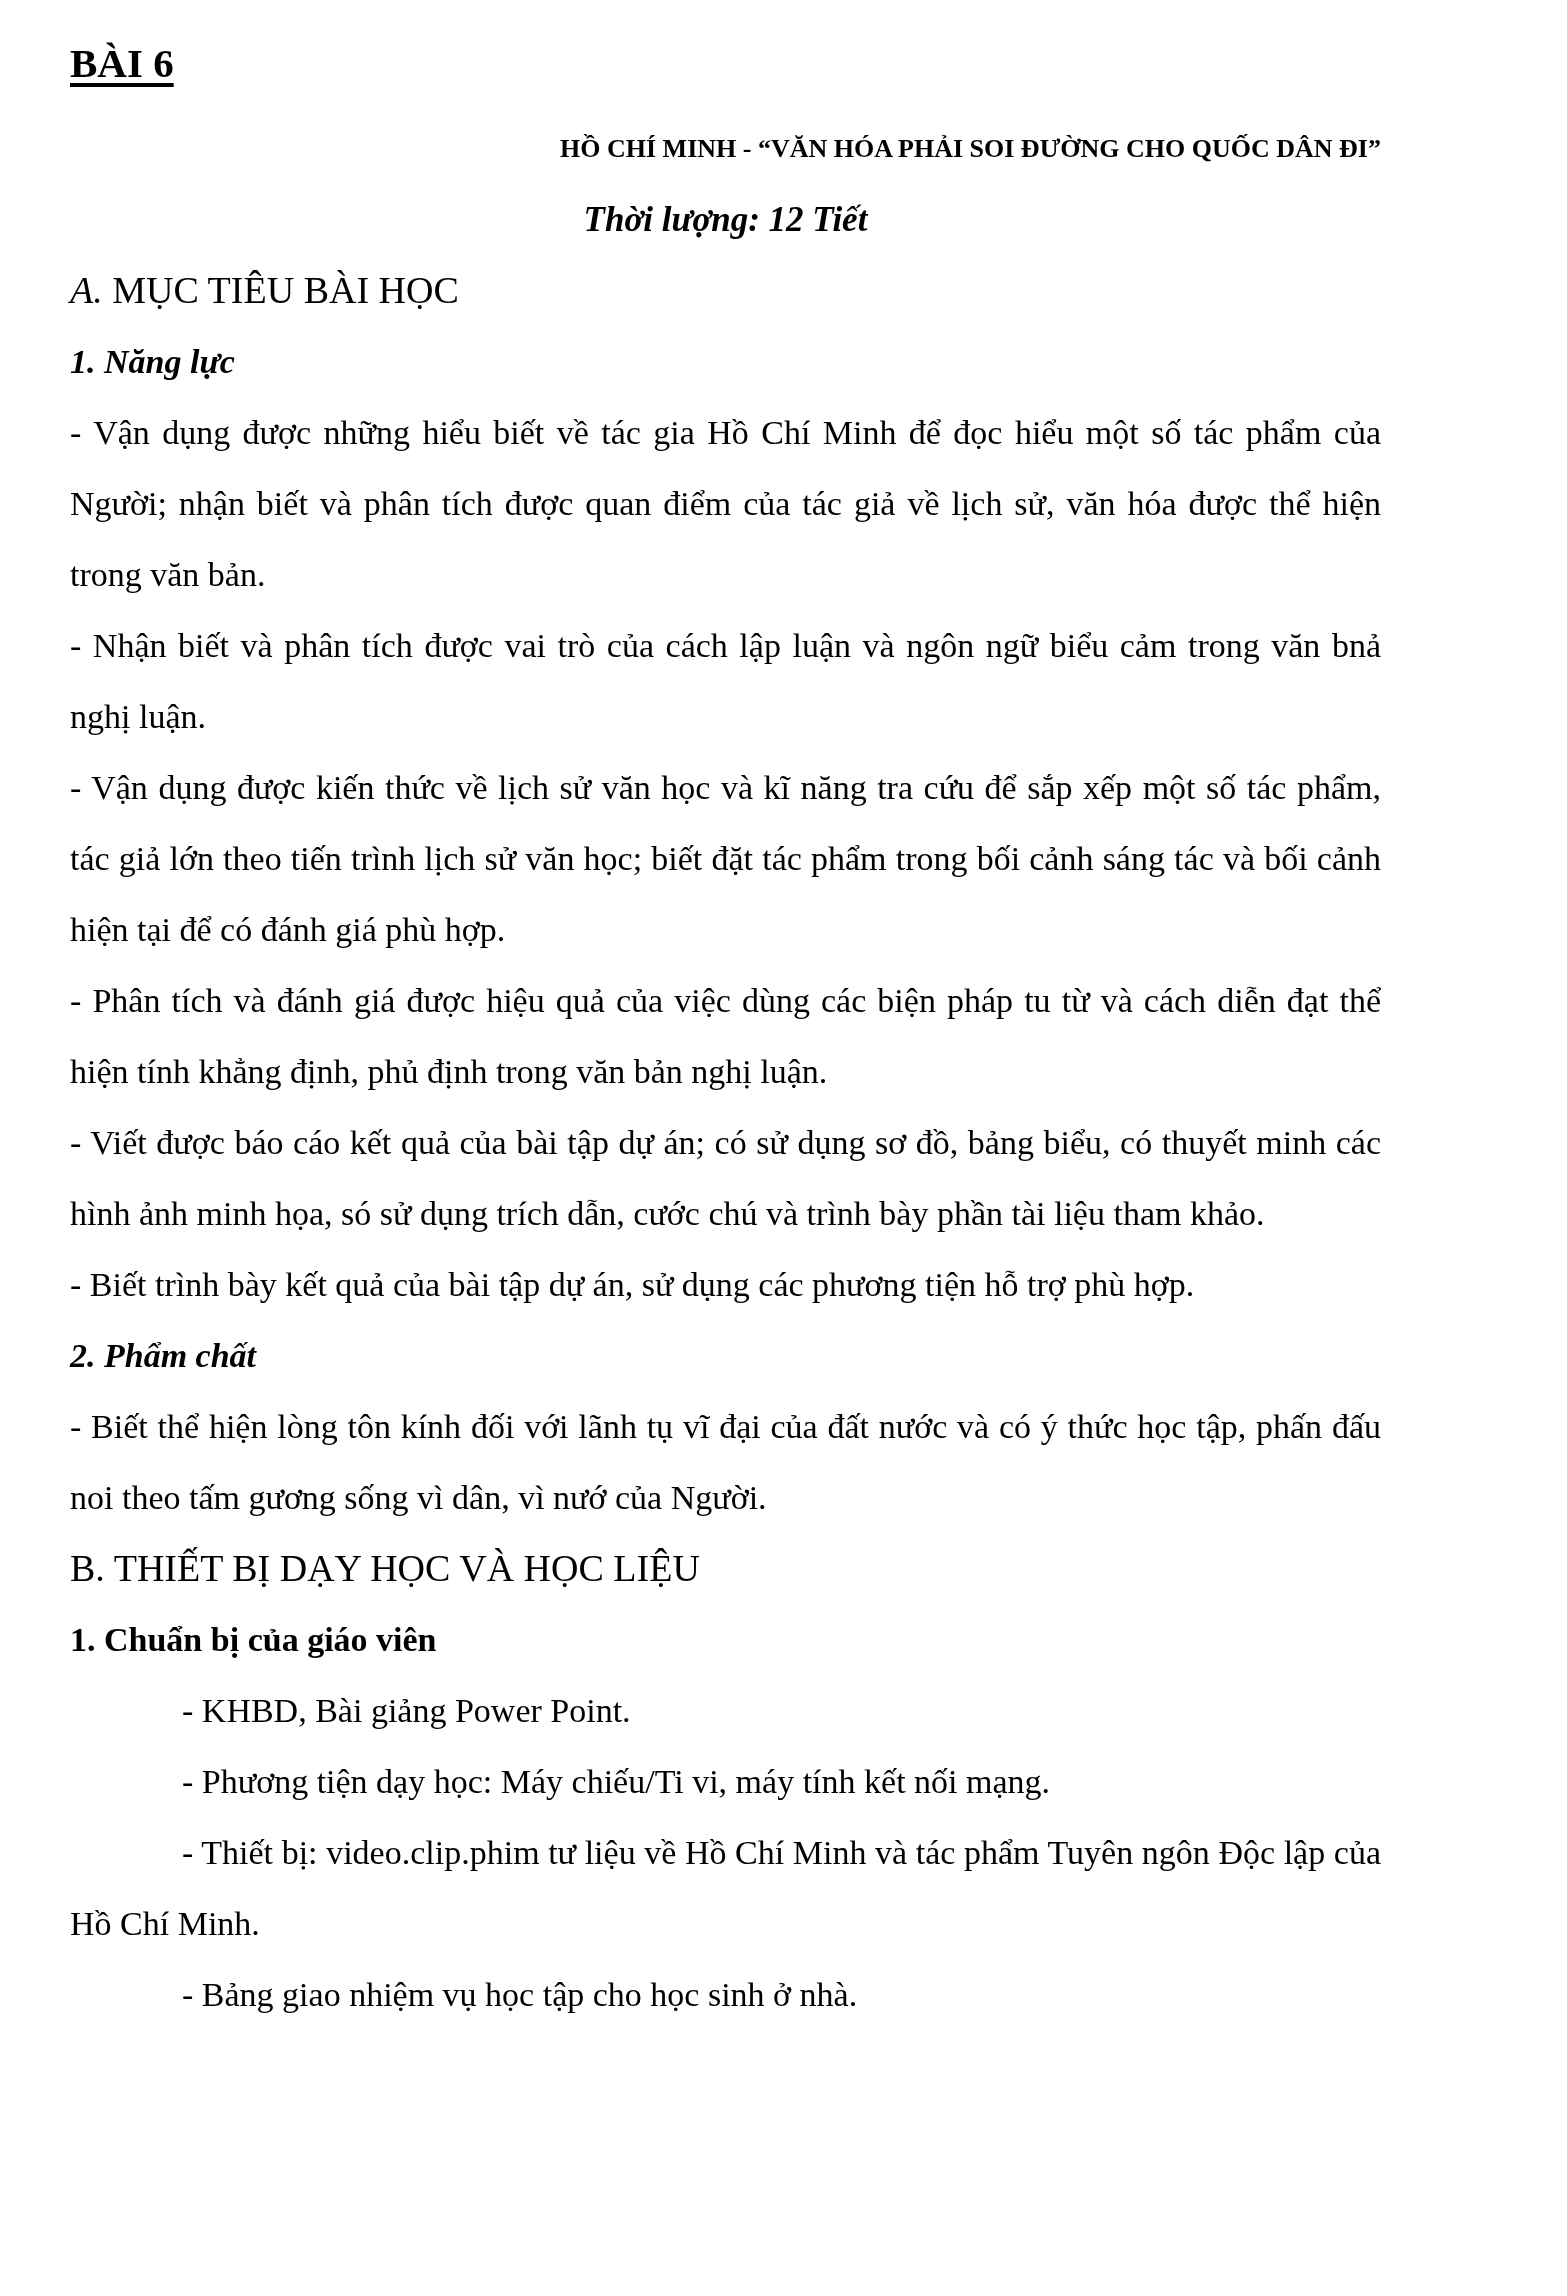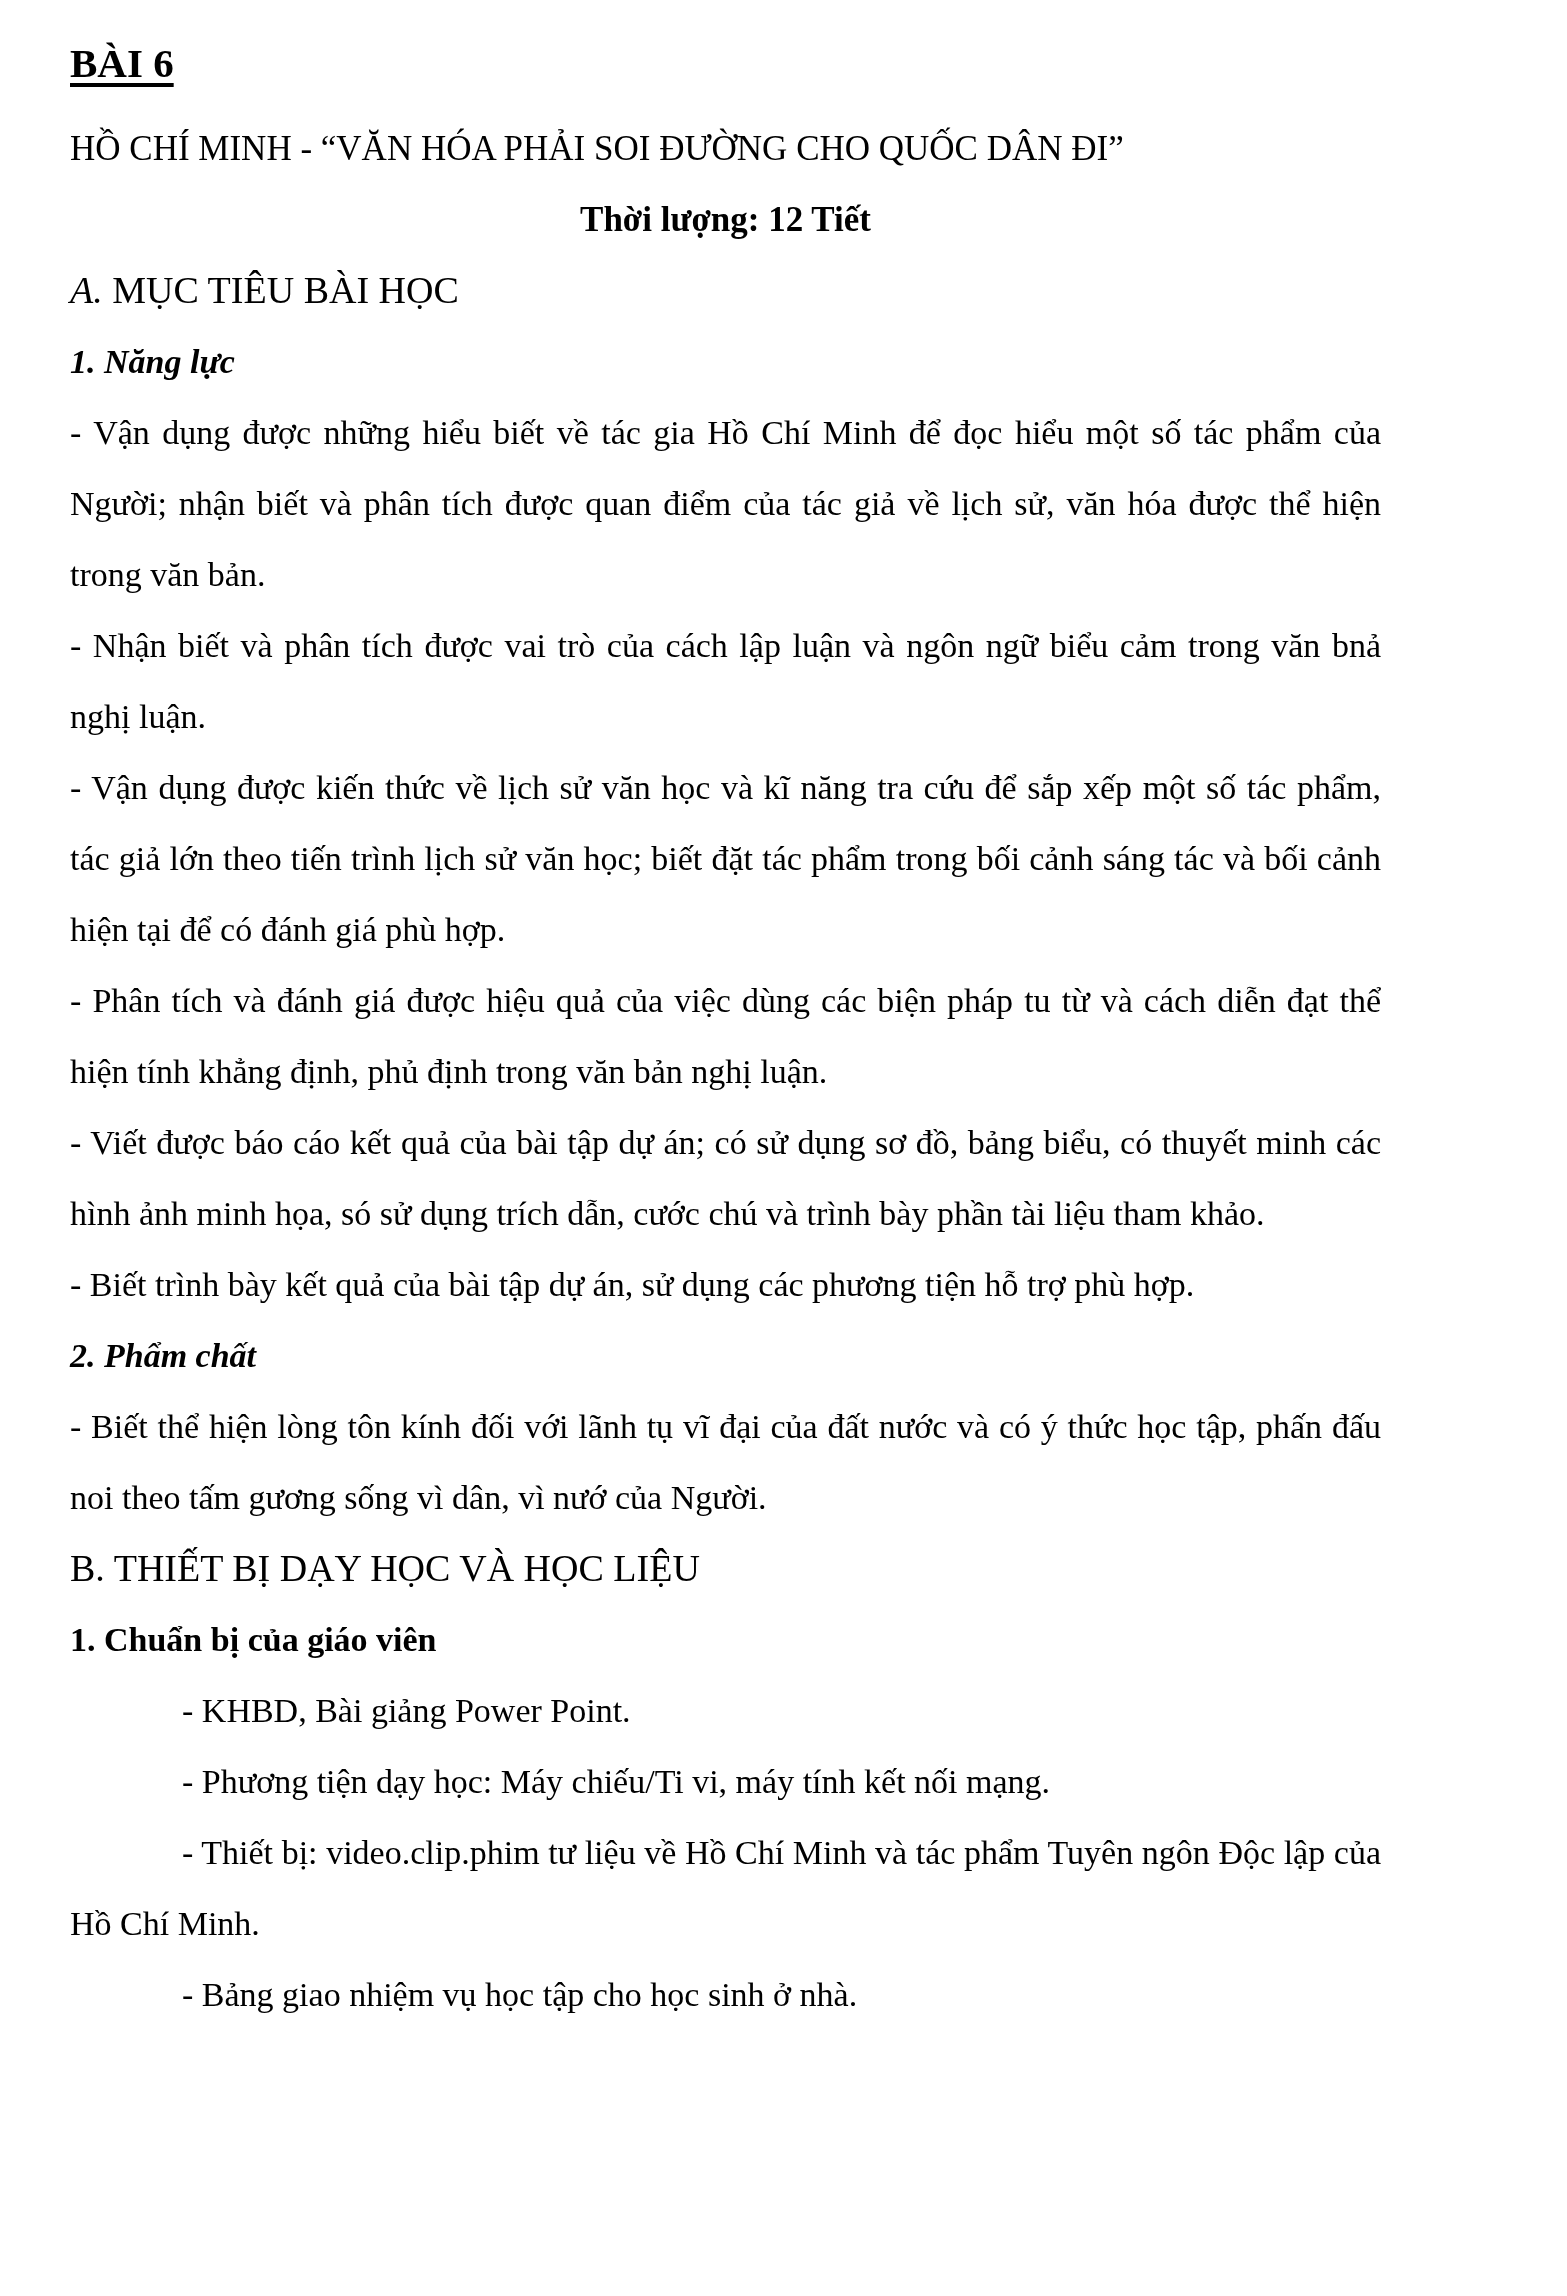--- a/index.html
+++ b/index.html
@@ -28,28 +28,29 @@
     font-size: 41px;
     font-weight: bold;
     line-height: 71px;
     margin-bottom: 14px;
   }
   .lesson-no .underlined {
     text-decoration: underline;
     text-underline-offset: 6px;
   }
   .doc-title {
-    font-size: 35px;
-    font-weight: normal;
-    text-align: left;
+    font-size: 26px;
+    font-weight: bold;
+    text-align: right;
     line-height: 71px;
   }
   .duration {
     font-size: 35px;
     font-weight: bold;
+    font-style: italic;
     text-align: center;
     line-height: 71px;
   }
   .sec-heading {
     font-size: 38px;
     font-weight: normal;
     line-height: 71px;
   }
   .sec-heading .marker-italic {
     font-style: italic;

